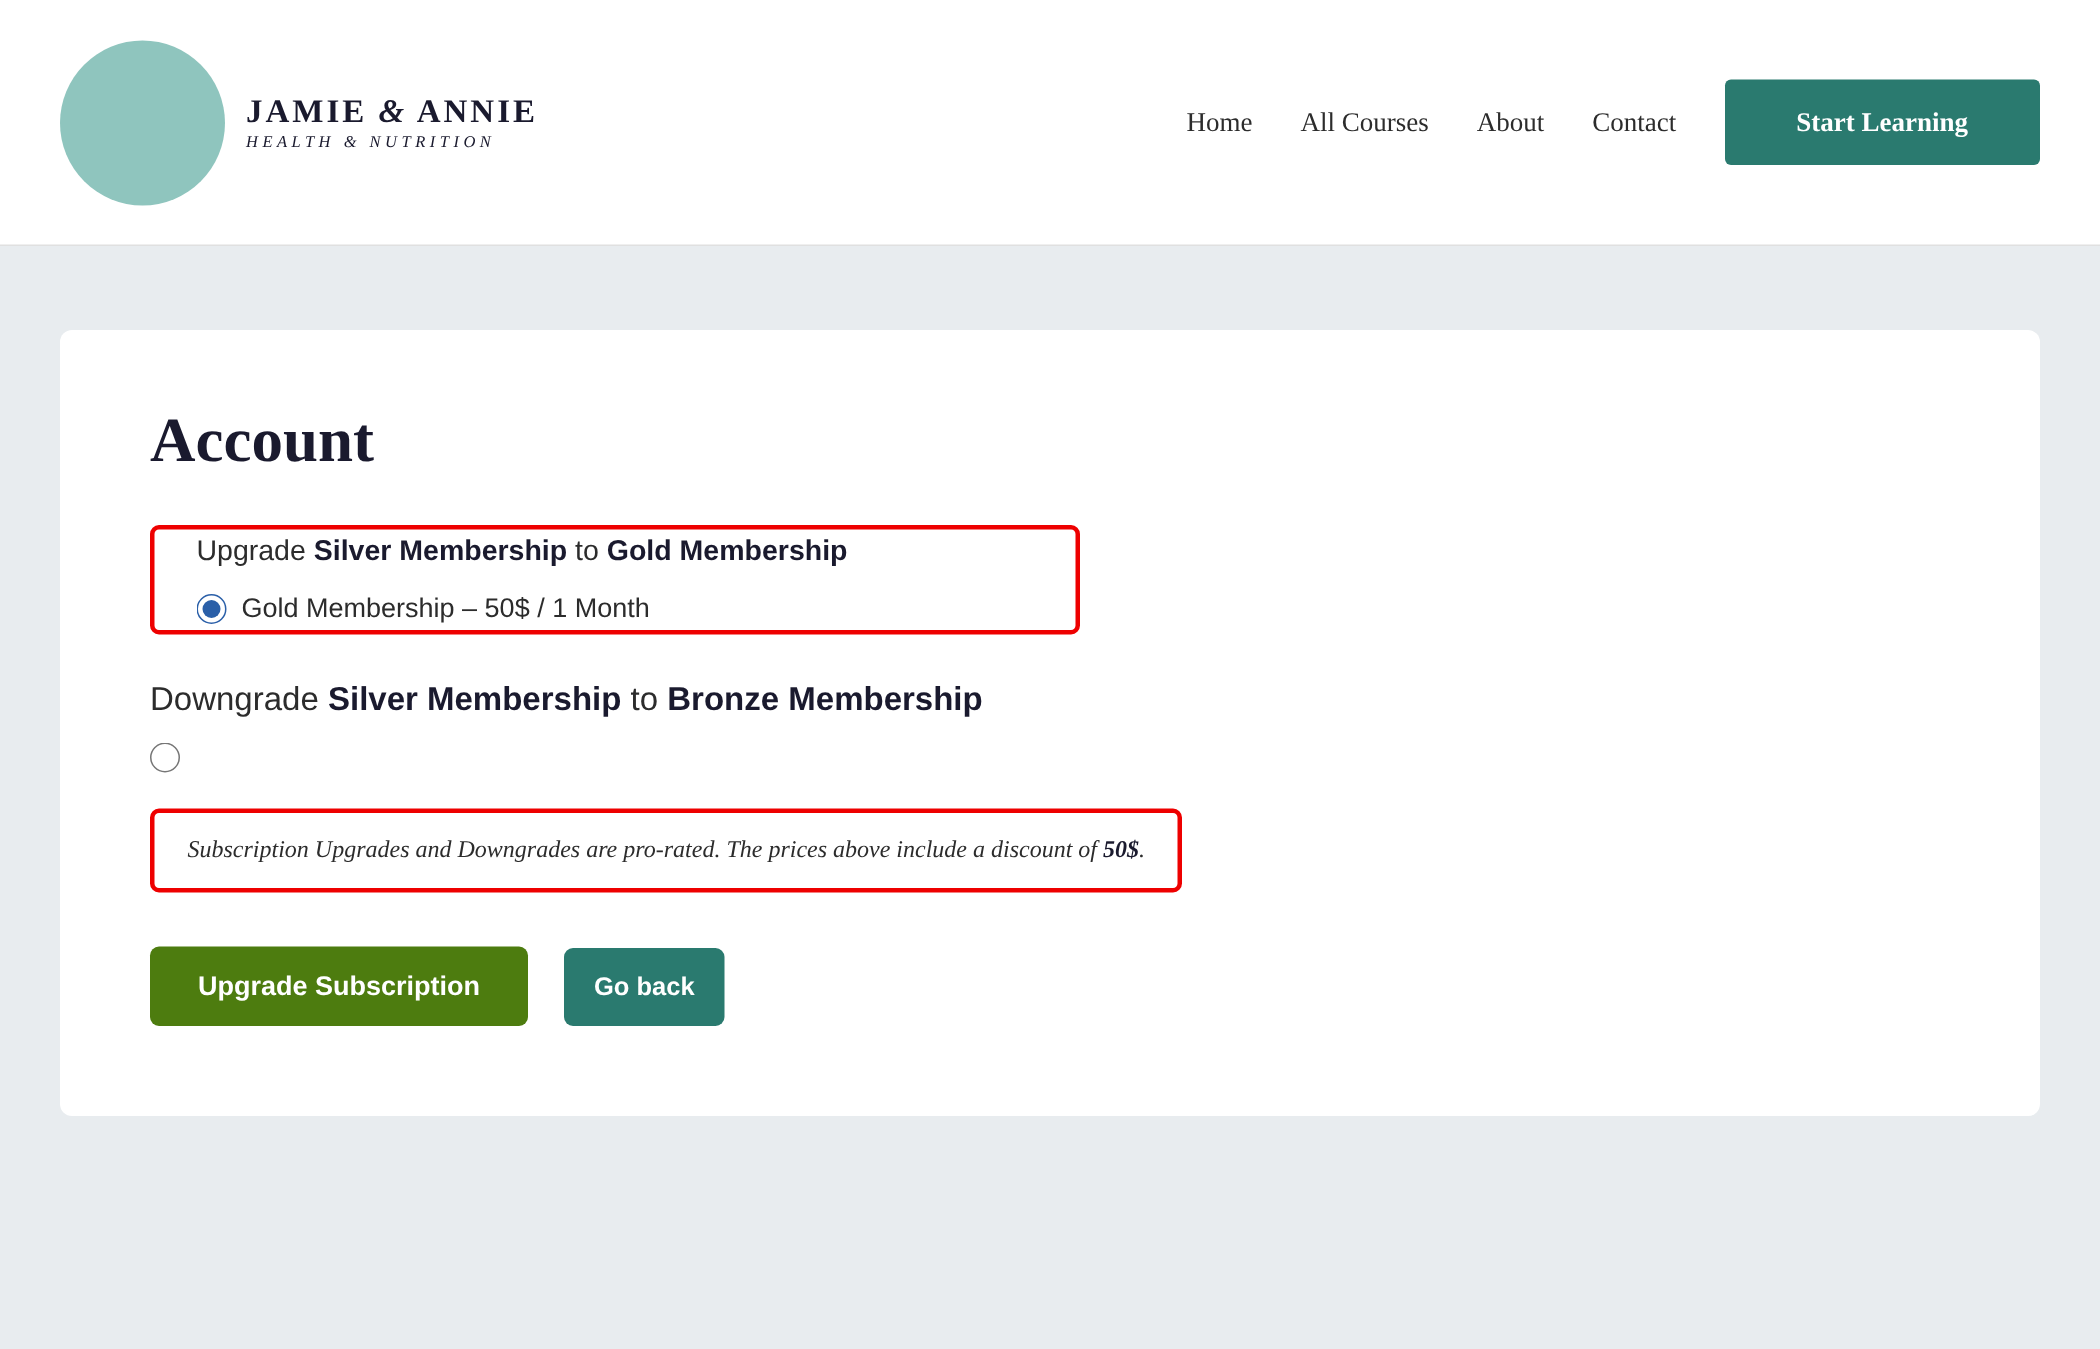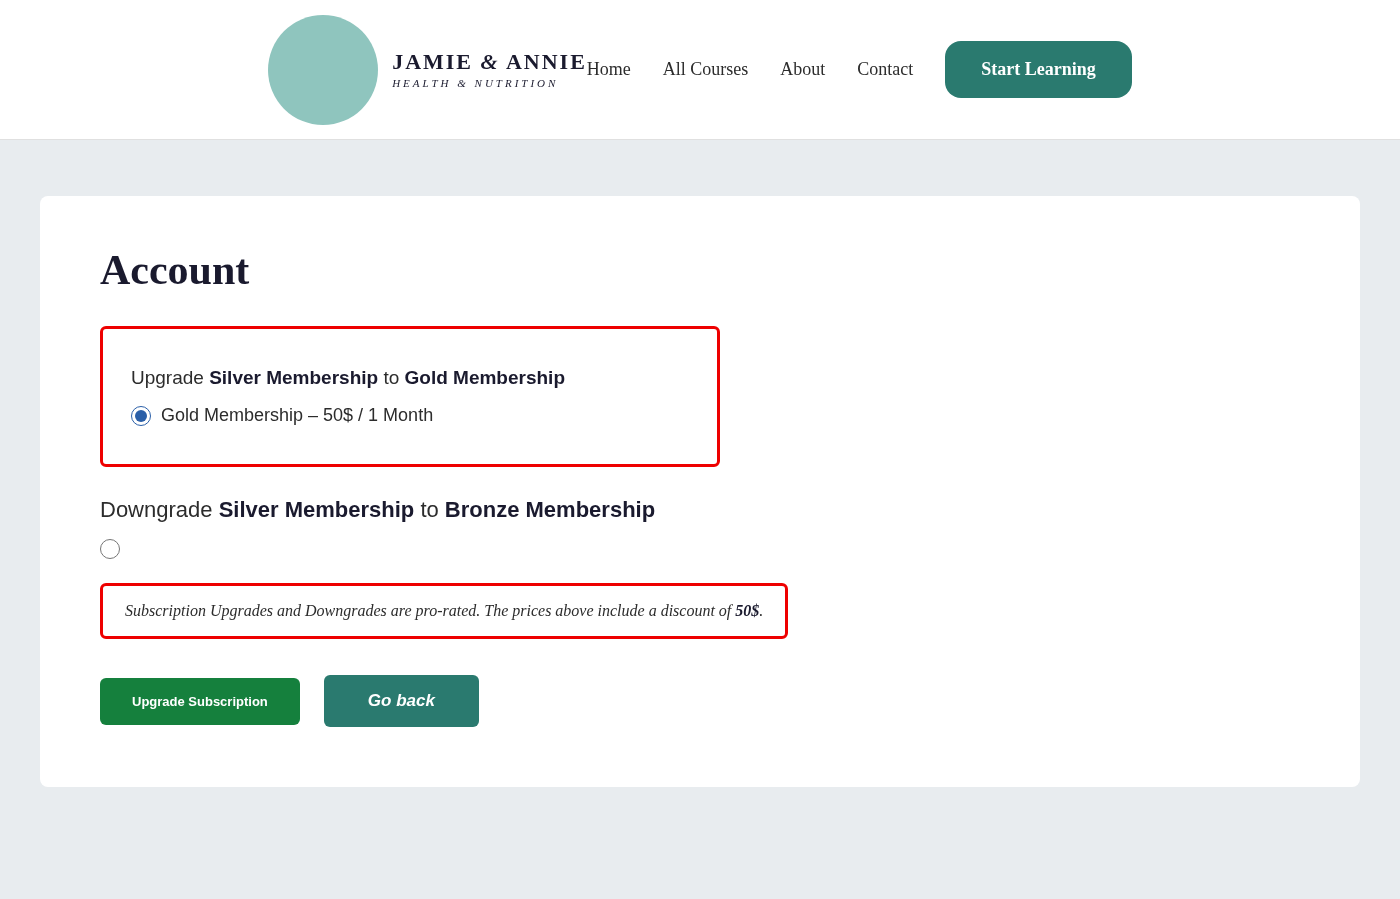--- a/index.html
+++ b/index.html
@@ -13,23 +13,23 @@
       background-color: #e8ecef;
       min-height: 899px;
       width: 1400px;
     }
 
     
     .header {
       background-color: #ffffff;
       display: flex;
       align-items: center;
-      justify-content: center;
+      justify-content: space-between;
       padding: 0 40px;
-      height: 140px;
+      height: 164px;
       border-bottom: 1px solid #e0e0e0;
     }
 
     .logo-area {
       display: flex;
       align-items: center;
       gap: 14px;
     }
 
     .logo-circle {
@@ -79,24 +79,24 @@
       color: #2c2c2c;
       text-decoration: none;
       font-family: 'Georgia', serif;
       cursor: pointer;
     }
 
     .start-learning-btn {
       background-color: #2a7a6f;
       color: #ffffff;
       border: none;
-      padding: 18px 36px;
-      font-size: 18px;
-      font-weight: bold;
-      border-radius: 16px;
+      padding: 18px 48px;
+      font-size: 18px;
+      font-weight: bold;
+      border-radius: 4px;
       cursor: pointer;
       font-family: 'Georgia', serif;
       white-space: nowrap;
     }
 
     
     .main-bg {
       background-color: #e8ecef;
       padding: 40px 24px 60px 24px;
       min-height: 739px;
@@ -115,21 +115,21 @@
       font-weight: bold;
       color: #1a1a2e;
       margin-bottom: 32px;
       font-family: 'Georgia', serif;
     }
 
     
     .upgrade-box {
       border: 3px solid #e00;
       border-radius: 6px;
-      padding: 38px 28px;
+      padding: 4px 28px;
       margin-bottom: 30px;
       display: inline-block;
       min-width: 620px;
     }
 
     .membership-label {
       font-size: 19px;
       color: #2c2c2c;
       margin-bottom: 16px;
       font-family: 'Arial', sans-serif;
@@ -207,42 +207,41 @@
     }
 
     
     .buttons-row {
       display: flex;
       gap: 24px;
       align-items: center;
     }
 
     .upgrade-sub-btn {
-      background-color: #15803d;
+      background-color: #4d7c0f;
       color: #ffffff;
       border: none;
       padding: 16px 32px;
-      font-size: 13px;
+      font-size: 18px;
       font-weight: bold;
       border-radius: 6px;
       cursor: pointer;
       font-family: 'Arial', sans-serif;
     }
 
     .go-back-btn {
       background-color: #2a7a6f;
       color: #ffffff;
       border: none;
-      padding: 16px 44px;
+      padding: 16px 20px;
       font-size: 17px;
       font-weight: bold;
       border-radius: 6px;
       cursor: pointer;
       font-family: 'Arial', sans-serif;
-      font-style: italic;
     }
   </style>
 </head>
 <body>
 
 <header class="header">
   <div class="logo-area">
     <div class="logo-circle"></div>
     <div class="logo-text">
       <span class="logo-name">

